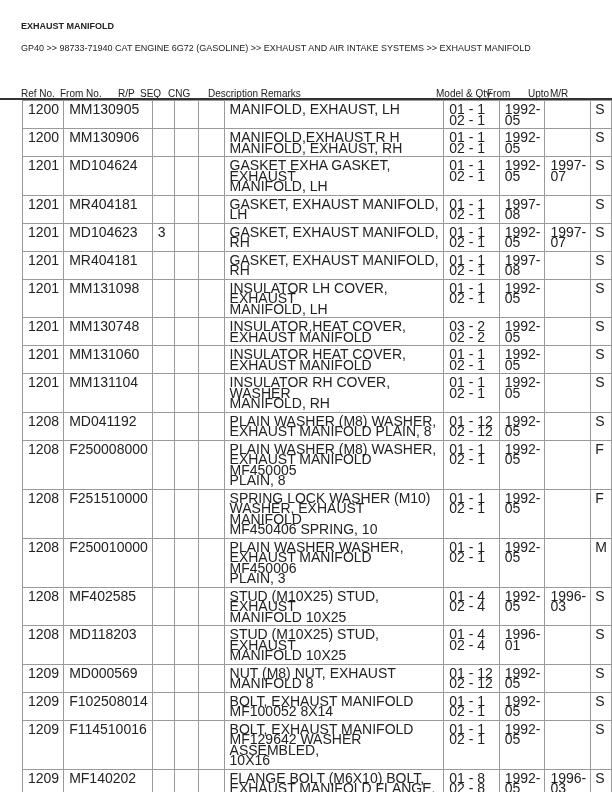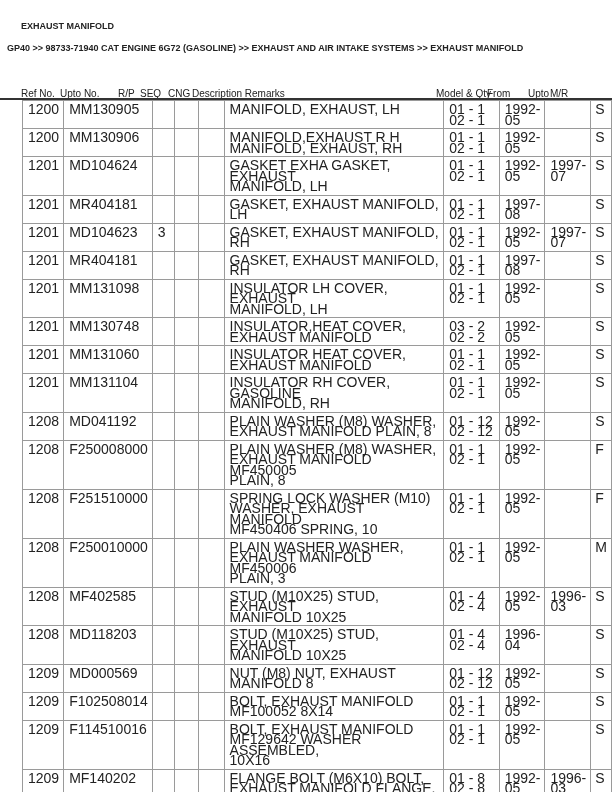--- a/index.html
+++ b/index.html
@@ -1,42 +1,42 @@
 <!DOCTYPE html>
 <html><head>
 <meta charset="utf-8">
 <style>
   html, body { margin:0; padding:0; background:#ffffff; }
   body { width:612px; height:792px; position:relative; overflow:hidden;
          font-family:"Liberation Sans", sans-serif; color:#222; }
   .title { position:absolute; left:21px; top:21px; font-size:9px; font-weight:bold; }
-  .breadcrumb { position:absolute; left:7px; top:43px; font-size:9px; font-weight:bold; white-space:nowrap;text-align:center; }
+  .breadcrumb { position:absolute; left:21px; top:43px; font-size:9px; font-weight:normal; white-space:nowrap;text-align:center; }
   .hdr { position:absolute; top:88px; font-size:10px; font-weight:normal; white-space:nowrap; }
   .rule { position:absolute; left:0; top:98px; width:612px; height:2px; background:#333; }
   table { position:absolute; left:22px; top:100px; border-collapse:collapse;
           table-layout:fixed; font-size:14px; }
   td { border:1px solid #9a9a9a; vertical-align:top; padding:3px 4px 3px 5px;
        line-height:10.5px; overflow:hidden; white-space:pre-line; }
   col.c-ref{width:38px} col.c-part{width:58px} col.c-rp{width:23px} col.c-seq{width:26px}
   col.c-cng{width:28px} col.c-desc{width:230px} col.c-mq{width:60px} col.c-from{width:40px}
   col.c-upto{width:40px} col.c-mr{width:18px}
   td.mr { padding-left:4px; }
 </style>
 </head>
 <body>
 
 <div class="title">EXHAUST MANIFOLD</div>
 <div class="breadcrumb">GP40 &gt;&gt; 98733-71940 CAT ENGINE 6G72 (GASOLINE) &gt;&gt; EXHAUST AND AIR INTAKE SYSTEMS &gt;&gt; EXHAUST MANIFOLD</div>
 
 <div class="hdr" style="left:21px">Ref No.</div>
-<div class="hdr" style="left:60px">Upto No.</div>
+<div class="hdr" style="left:60px">From No.</div>
 <div class="hdr" style="left:118px">R/P</div>
 <div class="hdr" style="left:140px">SEQ</div>
 <div class="hdr" style="left:168px">CNG</div>
-<div class="hdr" style="left:192px">Description Remarks</div>
+<div class="hdr" style="left:208px">Description Remarks</div>
 <div class="hdr" style="left:436px">Model &amp; Qty</div>
 <div class="hdr" style="left:487px">From</div>
 <div class="hdr" style="left:528px">Upto</div>
 <div class="hdr" style="left:550px">M/R</div>
 
 <div class="rule"></div>
 
 <table>
   <colgroup>
     <col class="c-ref">
@@ -172,21 +172,21 @@
         <td>1992-05</td>
         <td></td>
         <td class="mr">S</td>
       </tr>
       <tr>
         <td>1201</td>
         <td>MM131104</td>
         <td></td>
         <td></td>
         <td></td>
-        <td>INSULATOR RH COVER, GASOLINE
+        <td>INSULATOR RH COVER, WASHER
 MANIFOLD, RH</td>
         <td>01 - 1
 02 - 1</td>
         <td>1992-05</td>
         <td></td>
         <td class="mr">S</td>
       </tr>
       <tr>
         <td>1208</td>
         <td>MD041192</td>
@@ -263,21 +263,21 @@
       <tr>
         <td>1208</td>
         <td>MD118203</td>
         <td></td>
         <td></td>
         <td></td>
         <td>STUD (M10X25) STUD, EXHAUST
 MANIFOLD 10X25</td>
         <td>01 - 4
 02 - 4</td>
-        <td>1996-04</td>
+        <td>1996-01</td>
         <td></td>
         <td class="mr">S</td>
       </tr>
       <tr>
         <td>1209</td>
         <td>MD000569</td>
         <td></td>
         <td></td>
         <td></td>
         <td>NUT (M8) NUT, EXHAUST

